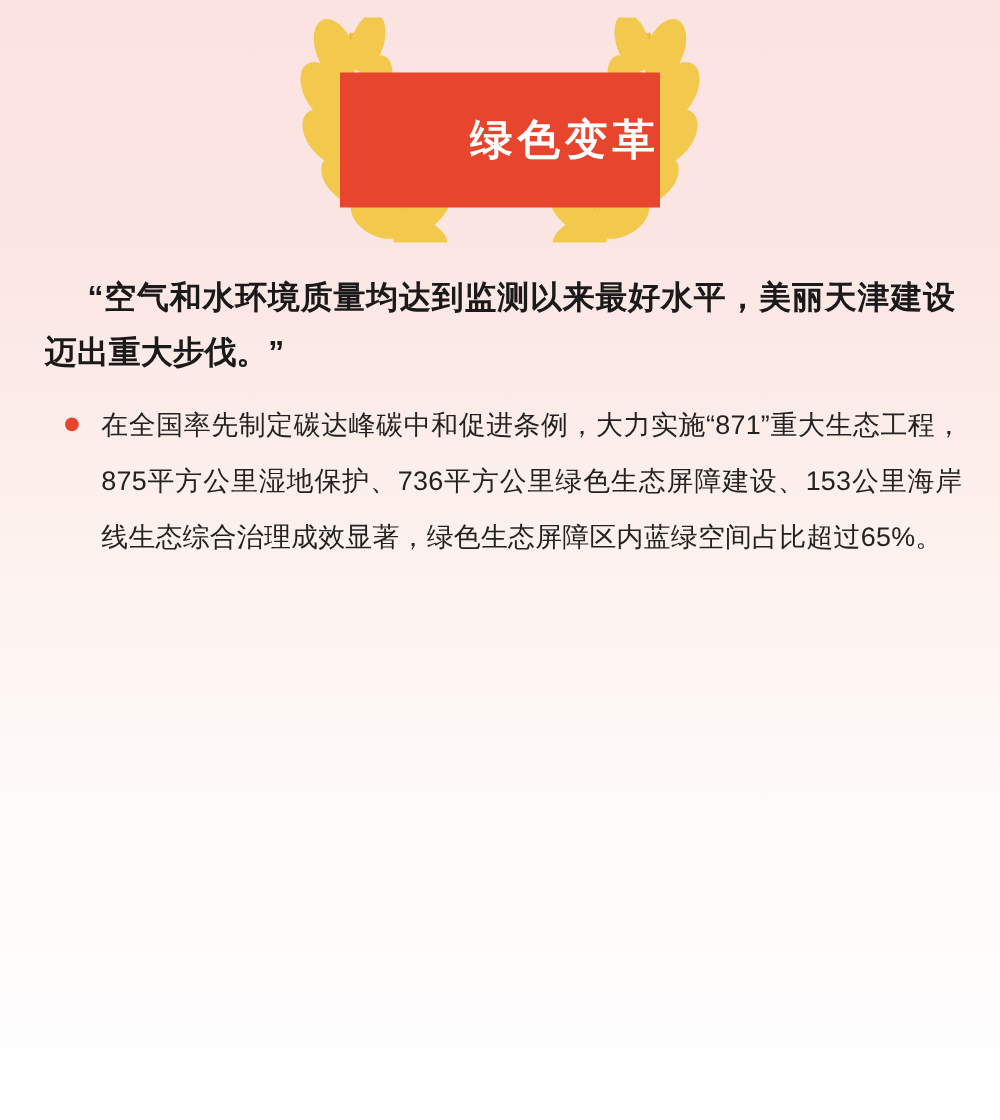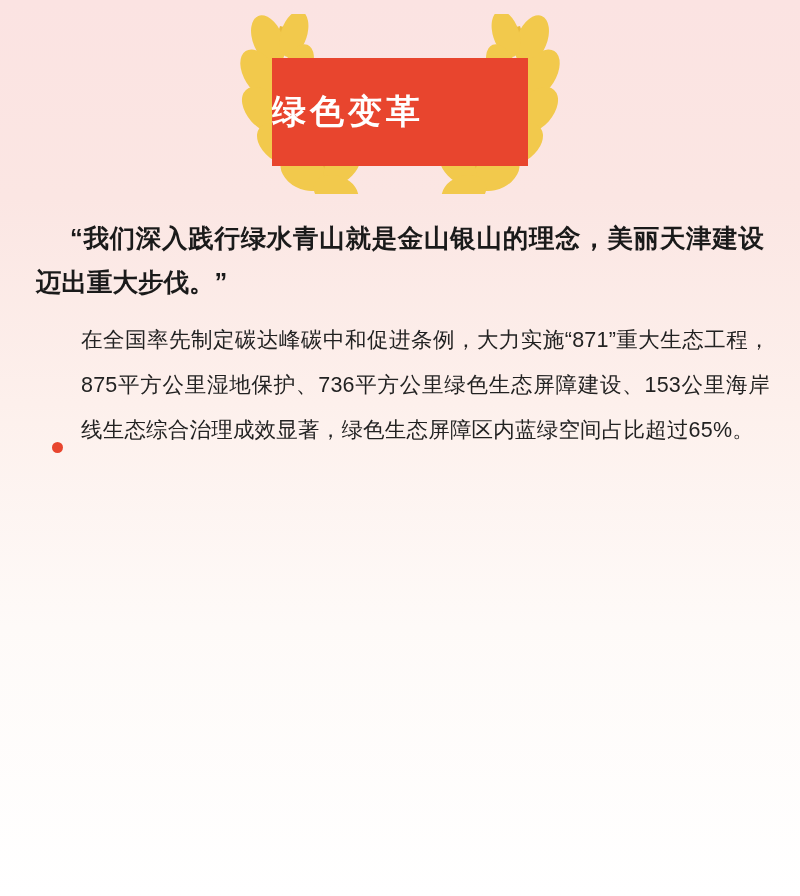--- a/index.html
+++ b/index.html
@@ -36,21 +36,21 @@
   .title-plate {
     position: absolute;
     top: 58px;
     left: 50%;
     transform: translateX(-50%);
     width: 256px;
     height: 108px;
     background: #e8452e;
     display: flex;
     align-items: center;
-    justify-content: flex-start;
+    justify-content: flex-end;
   }
   .title-plate .title-text {
     color: #ffffff;
     font-size: 34px;
     font-weight: bold;
     letter-spacing: 4px;
     font-family: "Liberation Sans", sans-serif;
   }
   
   .quote {
@@ -65,21 +65,21 @@
   .quote .indent {
     display: inline-block;
     width: 34px;
   }
   
   .bullets {
     margin: 14px 30px 0 30px;
   }
   .bullet-row {
     display: flex;
-    align-items: flex-end;
+    align-items: flex-start;
     margin-bottom: 10px;
   }
   .bullet-dot {
     flex: 0 0 auto;
     width: 11px;
     height: 11px;
     border-radius: 50%;
     background: #e8452e;
     margin-top: 16px;
     margin-right: 18px;
@@ -133,21 +133,21 @@
         <ellipse cx="274" cy="178" rx="16" ry="23" transform="rotate(70 274 178)"></ellipse>
       </g>
     </svg>
 
     <div class="title-plate">
       <span class="title-text">绿色变革</span>
     </div>
   </div>
 
   <div class="quote">
-    <span class="indent"></span><span>“我们深入践行绿水青山就是金山银山的理念，美丽天津建设迈出重大步伐。”</span>
+    <span class="indent"></span><span>“空气和水环境质量均达到监测以来最好水平，美丽天津建设迈出重大步伐。”</span>
   </div>
 
   <div class="bullets">
 
     <div class="bullet-row">
       <span class="bullet-dot"></span>
       <span class="bullet-text">在全国率先制定碳达峰碳中和促进条例，大力实施“871”重大生态工程，875平方公里湿地保护、736平方公里绿色生态屏障建设、153公里海岸线生态综合治理成效显著，绿色生态屏障区内蓝绿空间占比超过65%。</span>
     </div>
 
 

